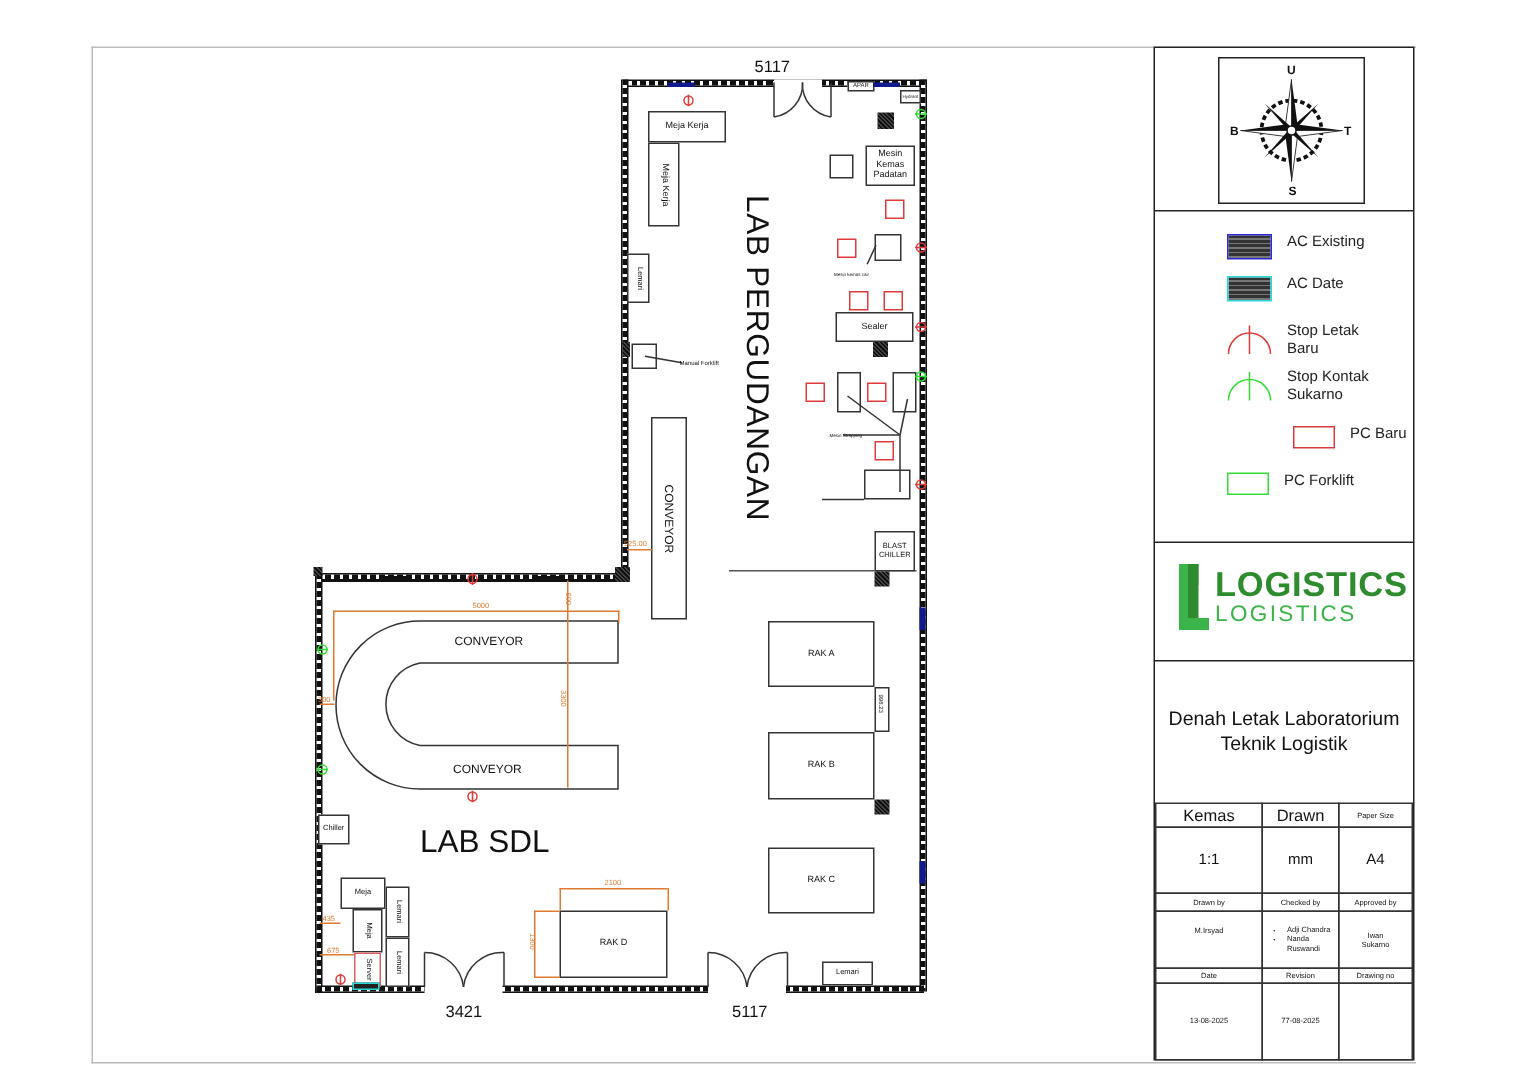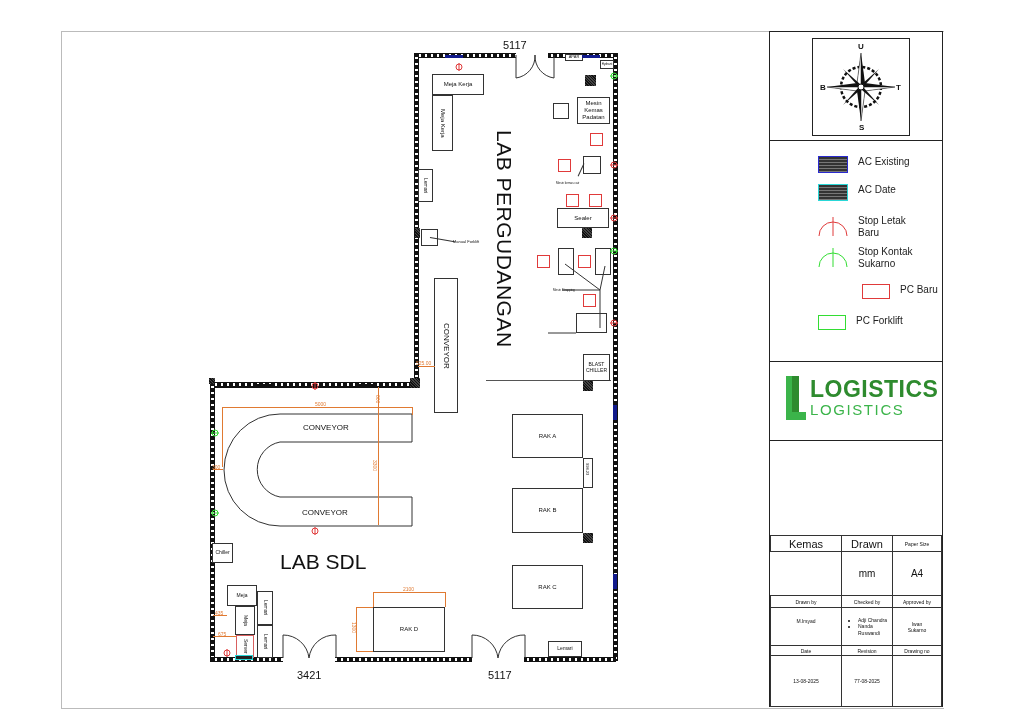--- a/index.html
+++ b/index.html
@@ -320,25 +320,27 @@
       <rect x="6" y="0" width="7" height="44" fill="#2e8b2e"></rect>
       <rect x="0" y="14" width="6" height="30" fill="#3bb44a"></rect>
       <rect x="6" y="36" width="14" height="8" fill="#3bb44a"></rect>
     </svg>
     <div class="lbl" style="left:24px;top:0px;font-size:23px;font-weight:bold;color:#2e8b2e;letter-spacing:0.5px;">LOGISTICS</div>
     <div class="lbl" style="left:24px;top:25px;font-size:15px;color:#3bb44a;letter-spacing:1.6px;">LOGISTICS</div>
   </div>
 
   <div class="abs" style="left:0;top:408px;width:172px;height:1px;background:#222;"></div>
 
+  <div class="abs" style="left:0;top:408px;width:172px;height:95px;display:flex;align-items:center;justify-content:center;text-align:center;font-size:13px;line-height:1.25;padding:0 8px;box-sizing:border-box;">Denah Letak Laboratorium Teknik Logistik</div>
 
   <div class="cell" style="left:0;top:503px;width:72px;height:17px;font-size:11px;">Kemas</div>
   <div class="cell" style="left:71px;top:503px;width:52px;height:17px;font-size:11px;">Drawn</div>
   <div class="cell" style="left:122px;top:503px;width:50px;height:17px;font-size:5px;">Paper Size</div>
 
+  <div class="cell" style="left:0;top:519px;width:72px;height:45px;font-size:10px;">1:1</div>
   <div class="cell" style="left:71px;top:519px;width:52px;height:45px;font-size:10px;">mm</div>
   <div class="cell" style="left:122px;top:519px;width:50px;height:45px;font-size:10px;">A4</div>
 
   <div class="cell" style="left:0;top:563px;width:72px;height:13px;font-size:5px;">Drawn by</div>
   <div class="cell" style="left:71px;top:563px;width:52px;height:13px;font-size:5px;">Checked by</div>
   <div class="cell" style="left:122px;top:563px;width:50px;height:13px;font-size:5px;">Approved by</div>
 
   <div class="cell" style="left:0;top:575px;width:72px;height:39px;font-size:5px;align-items:flex-start;padding-top:10px;">M.Irsyad</div>
   <div class="cell" style="left:71px;top:575px;width:52px;height:39px;font-size:5px;justify-content:flex-start;">
     <ul style="margin:0;padding-left:16px;text-align:left;line-height:1.3;">

